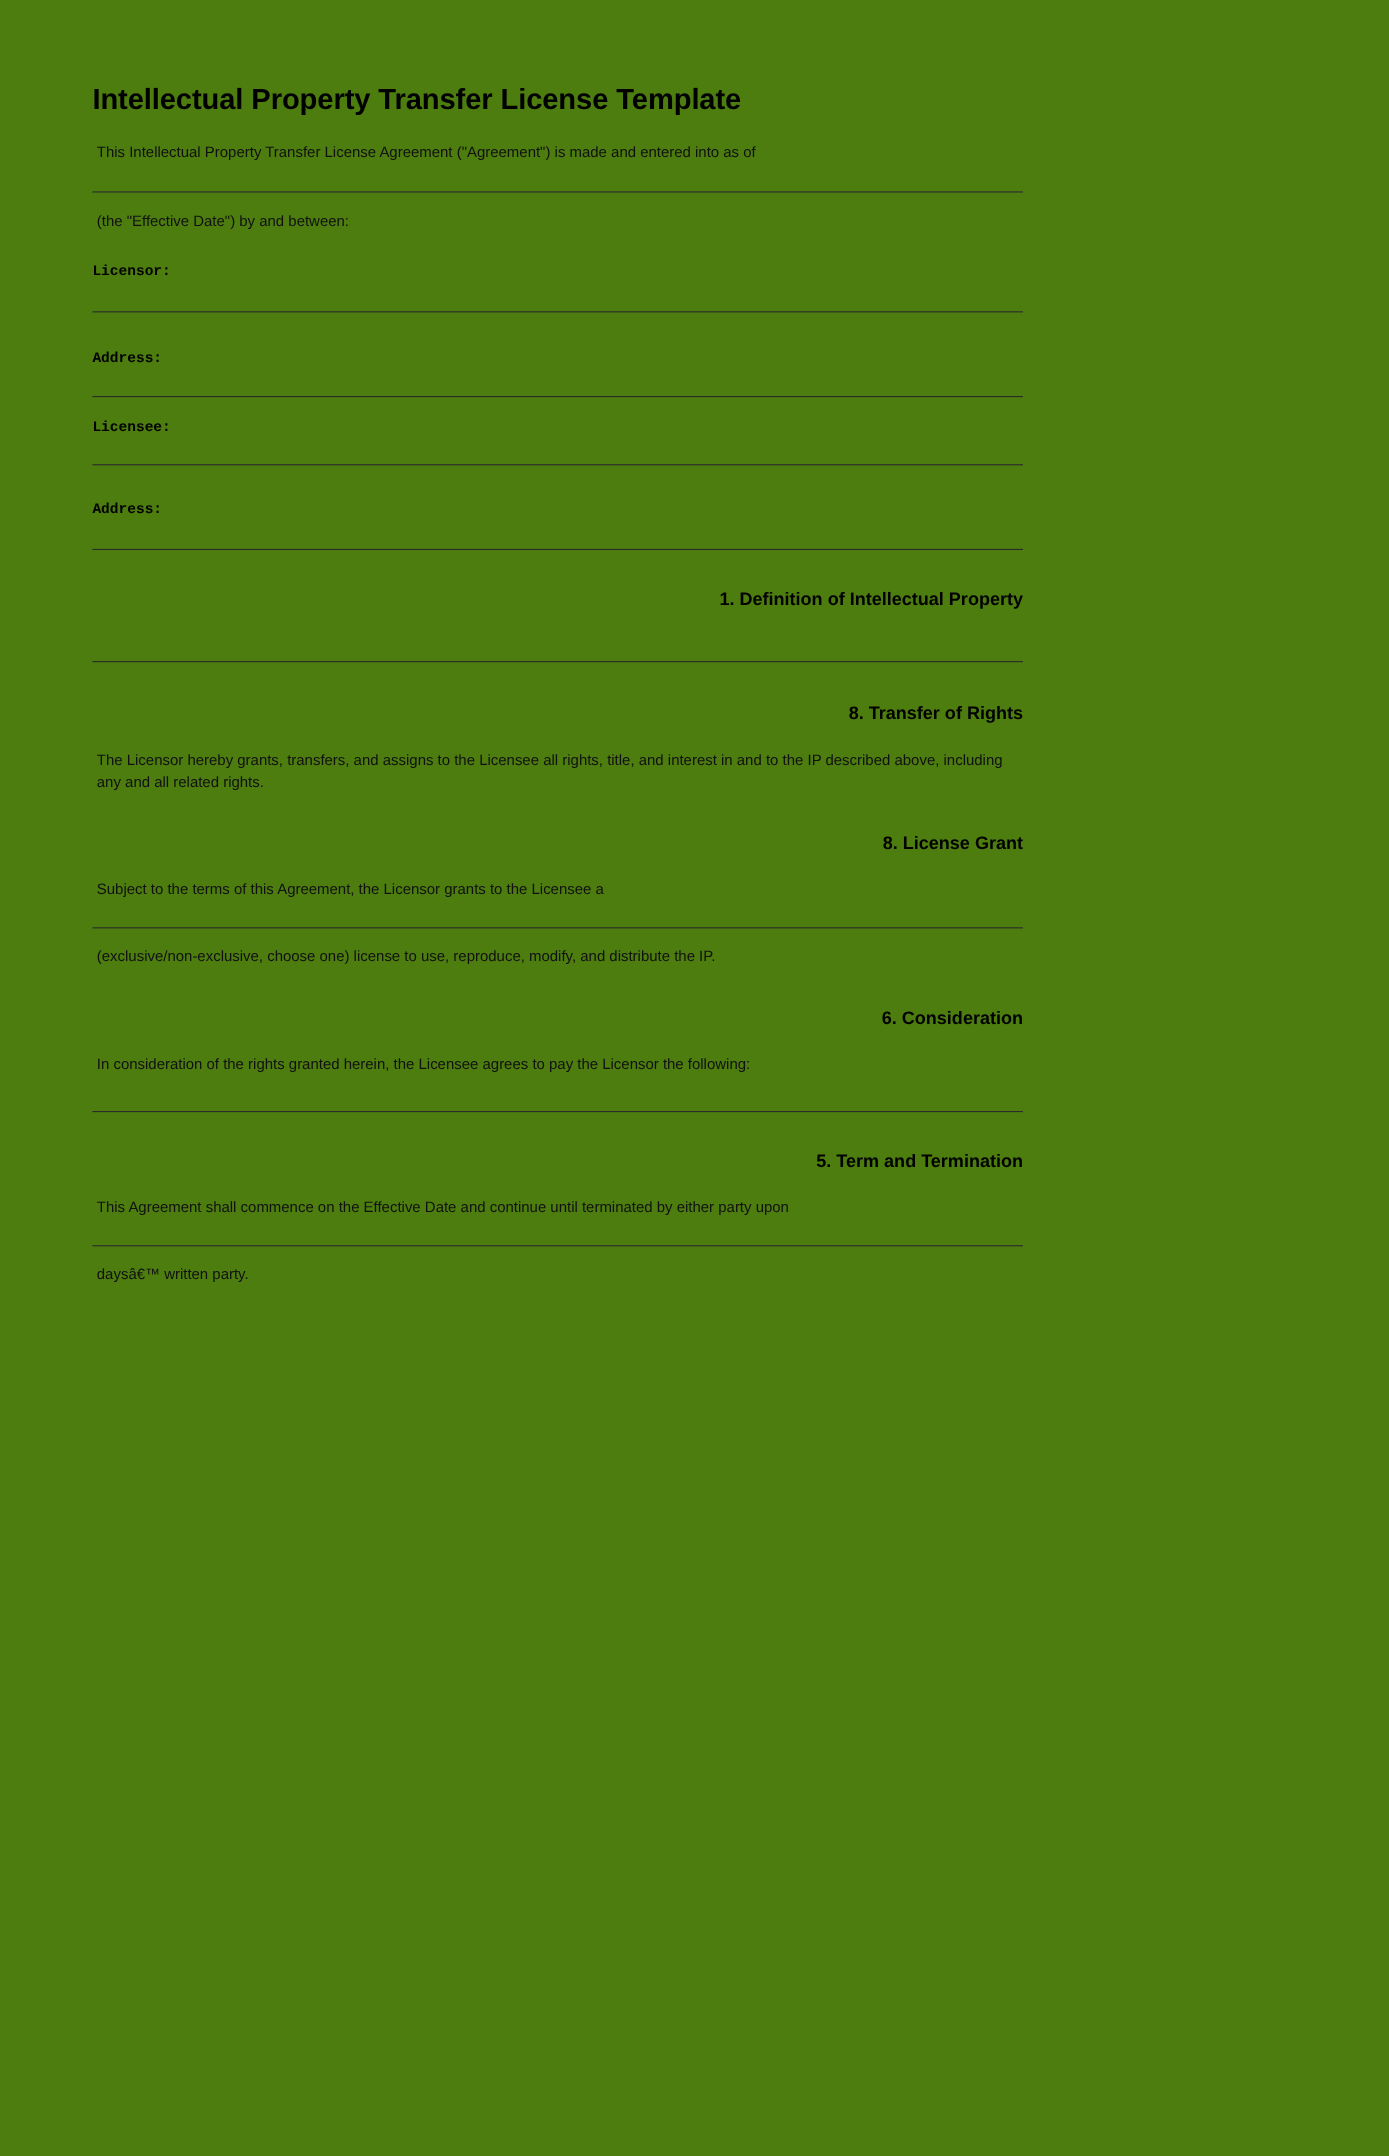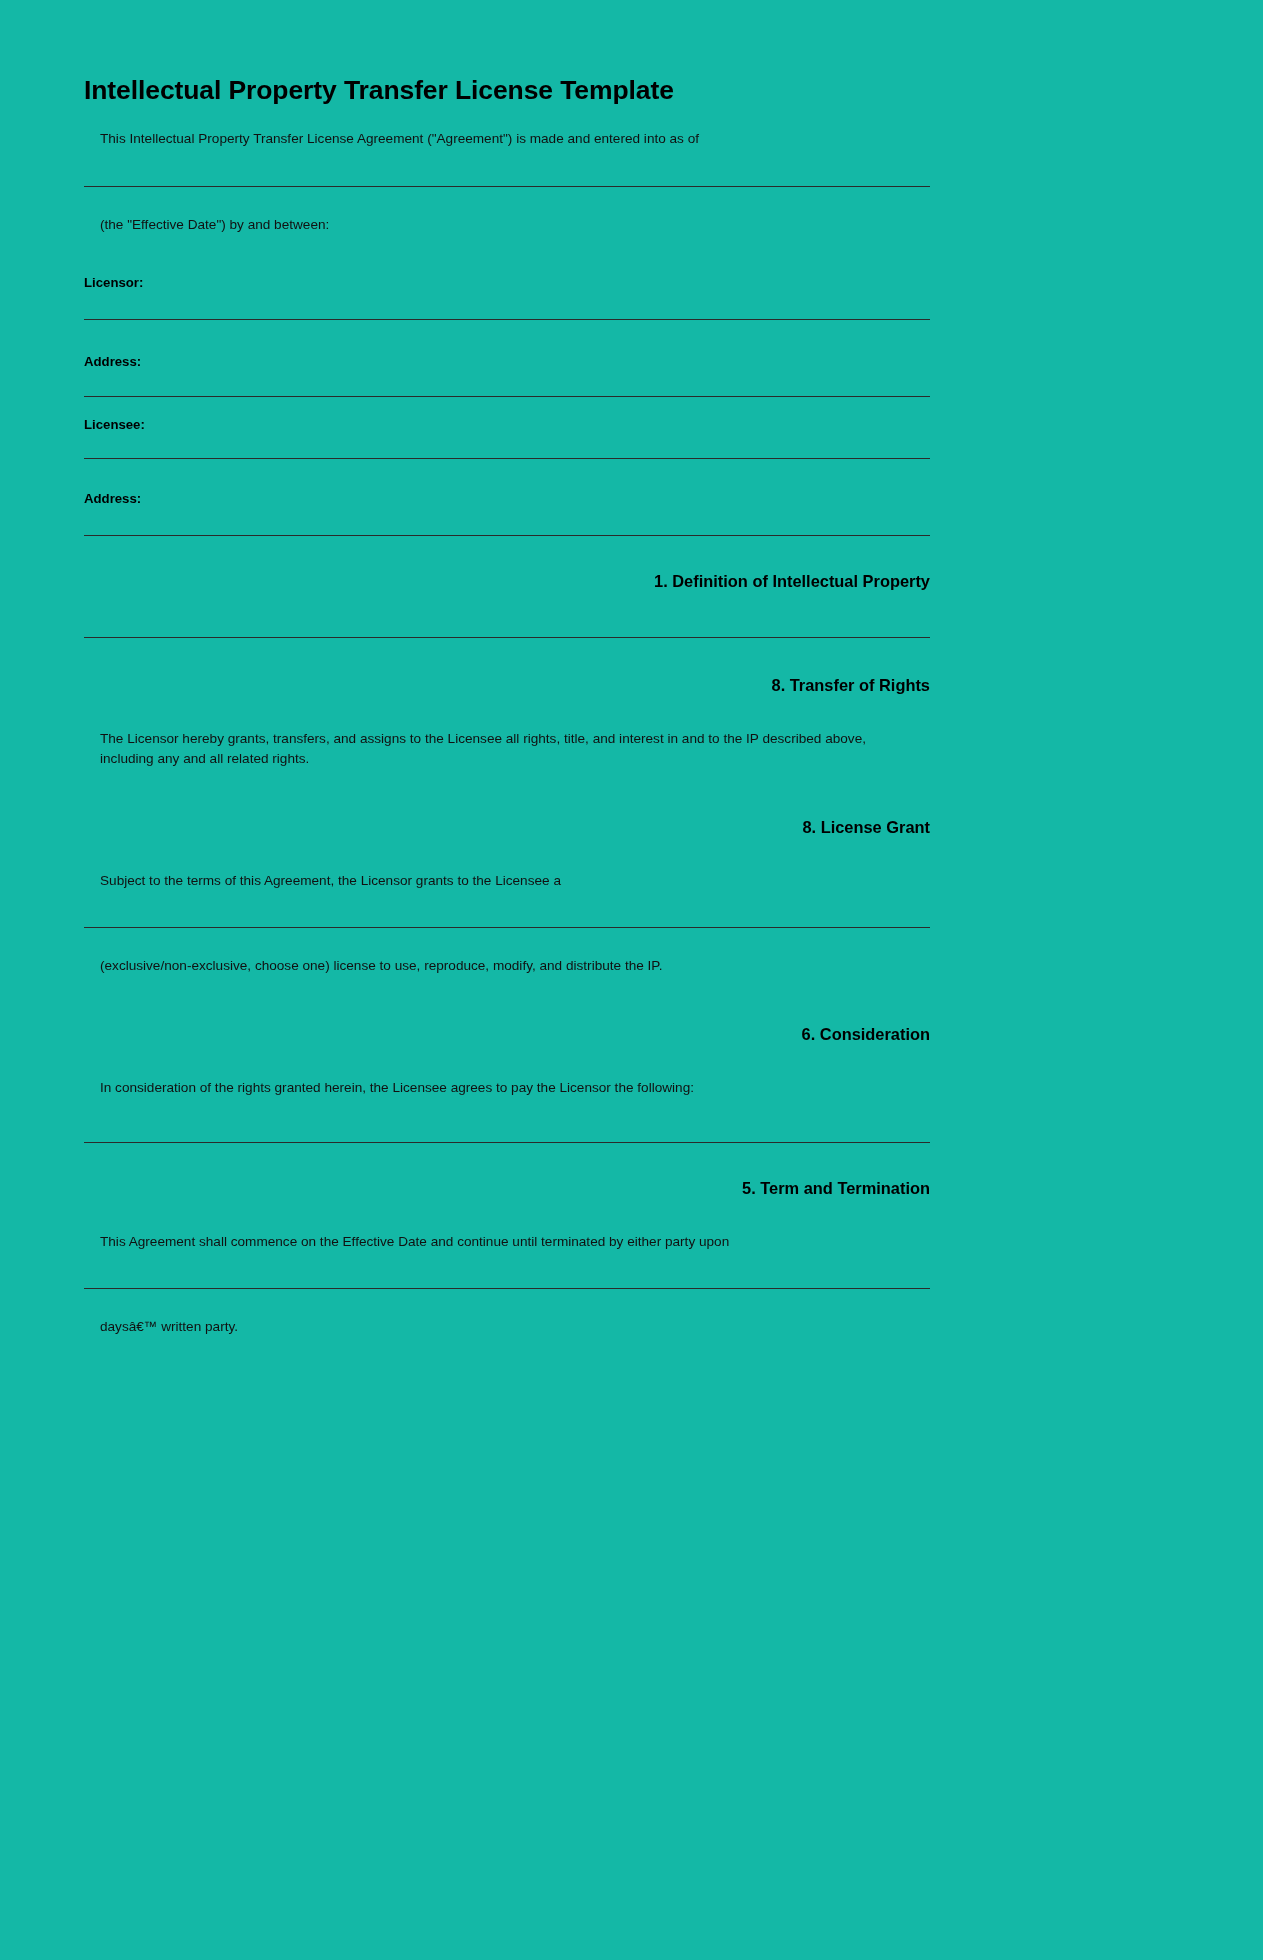--- a/index.html
+++ b/index.html
@@ -10,21 +10,21 @@
   body {
     width: 1263px;
     min-height: 1960px;
     font-family: "Liberation Sans", sans-serif;
     color: #000000;
     -webkit-font-smoothing: antialiased;
   }
   .page {
     width: 1263px;
     min-height: 1960px;
-    background: #14b8a6;
+    background: #4d7c0f;
     box-sizing: border-box;
     padding: 0;
     position: relative;
   }
   .doc {
     position: absolute;
     left: 84px;
     top: 74px;
     width: 846px;
   }
@@ -32,30 +32,31 @@
     font-size: 26.5px;
     line-height: 1.25;
     font-weight: bold;
     margin: 0 0 22px 0;
     letter-spacing: -0.1px;
     color: #000;
   }
   p.para {
     font-size: 13.6px;
     line-height: 1.5;
-    margin: 16px;
+    margin: 4px;
     color: #111;
     font-weight: normal;
   }
   p.label {
     font-size: 13.2px;
     line-height: 1.5;
     margin: 0;
     font-weight: bold;
     color: #000;
+    font-family: Liberation Mono, monospace;
   }
   h2.section-heading {
     font-size: 16.4px;
     line-height: 1.4;
     font-weight: bold;
     margin: 0;
     color: #000;
     text-align: right;
   }
   hr.blank-rule {

